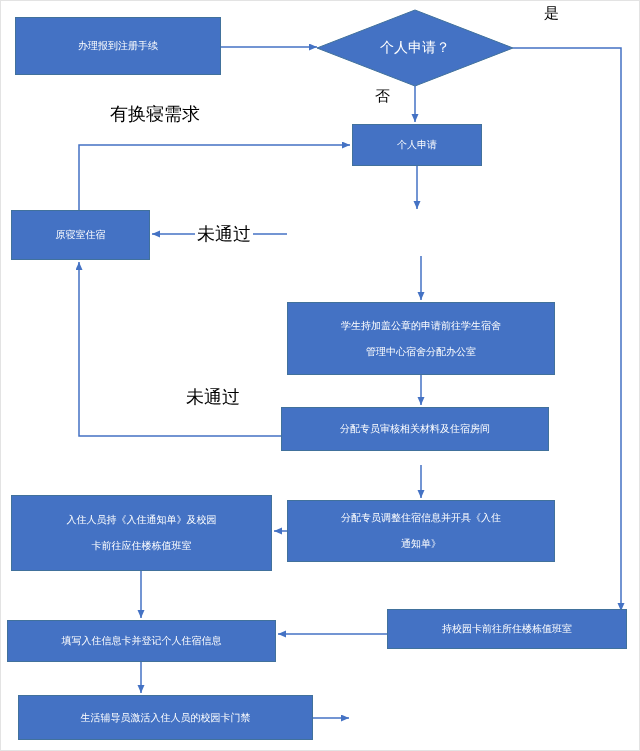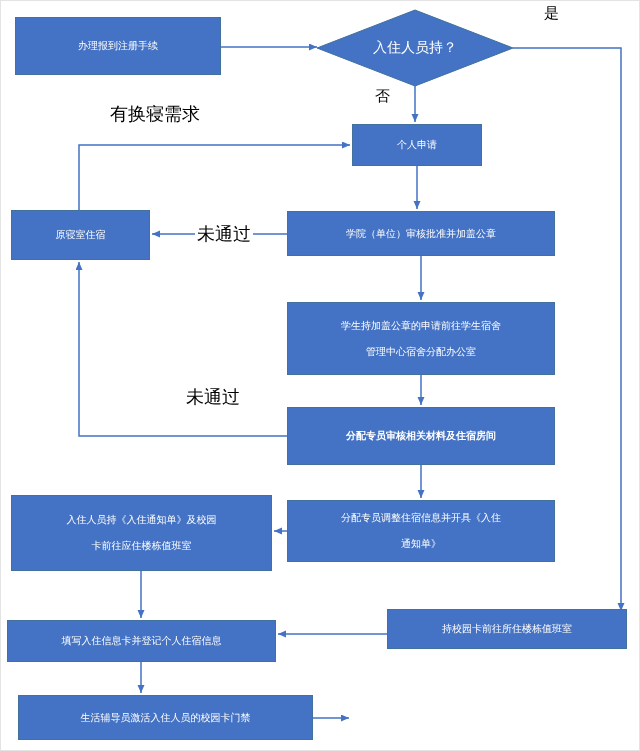--- a/index.html
+++ b/index.html
@@ -82,40 +82,37 @@
     <polyline class="edge" points="140,570 140,617" marker-end="url(#ah)"></polyline>
     <polyline class="edge" points="386,633 277,633" marker-end="url(#ah)"></polyline>
     <polyline class="edge" points="140,661 140,692" marker-end="url(#ah)"></polyline>
     <polyline class="edge" points="275,717 348,717" marker-end="url(#ah)"></polyline>
   </svg>
 
   <div class="node" style="left:14px; top:16px; width:206px; height:58px;">
     <span class="node-label">办理报到注册手续</span>
   </div>
 
-  <div class="diamond-label" style="left:344px; top:33px; width:140px; height:28px;">入住人员持？</div>
+  <div class="diamond-label" style="left:344px; top:33px; width:140px; height:28px;">个人申请？</div>
 
   <div class="node" style="left:351px; top:123px; width:130px; height:42px;">
     <span class="node-label">个人申请</span>
   </div>
 
-  <div class="node" style="left:286px; top:210px; width:268px; height:45px;">
-    <span class="node-label">学院（单位）审核批准并加盖公章</span>
-  </div>
 
   <div class="node" style="left:10px; top:209px; width:139px; height:50px;">
     <span class="node-label">原寝室住宿</span>
   </div>
 
   <div class="node" style="left:286px; top:301px; width:268px; height:73px;">
     <span class="node-label">学生持加盖公章的申请前往学生宿舍
 管理中心宿舍分配办公室</span>
   </div>
 
-  <div class="node" style="left:286px; top:406px; width:268px; height:58px;font-weight:bold;">
+  <div class="node" style="left:280px; top:406px; width:268px; height:44px;">
     <span class="node-label">分配专员审核相关材料及住宿房间</span>
   </div>
 
   <div class="node" style="left:286px; top:499px; width:268px; height:62px;">
     <span class="node-label">分配专员调整住宿信息并开具《入住
 通知单》</span>
   </div>
 
   <div class="node" style="left:10px; top:494px; width:261px; height:76px;">
     <span class="node-label">入住人员持《入住通知单》及校园

